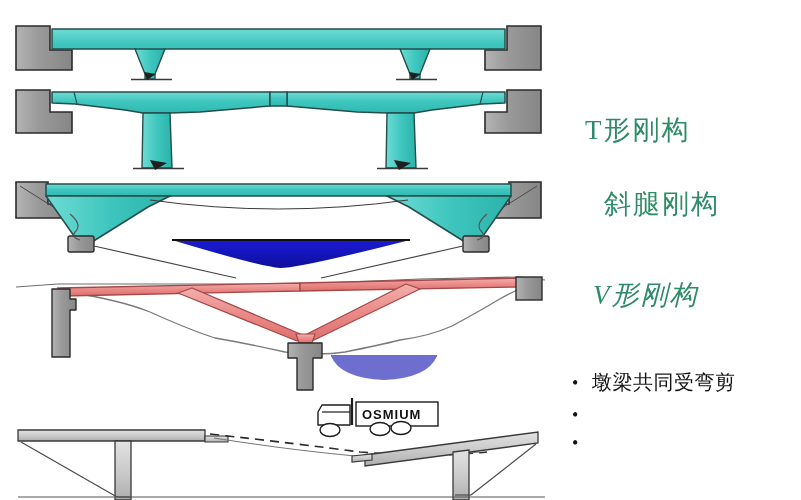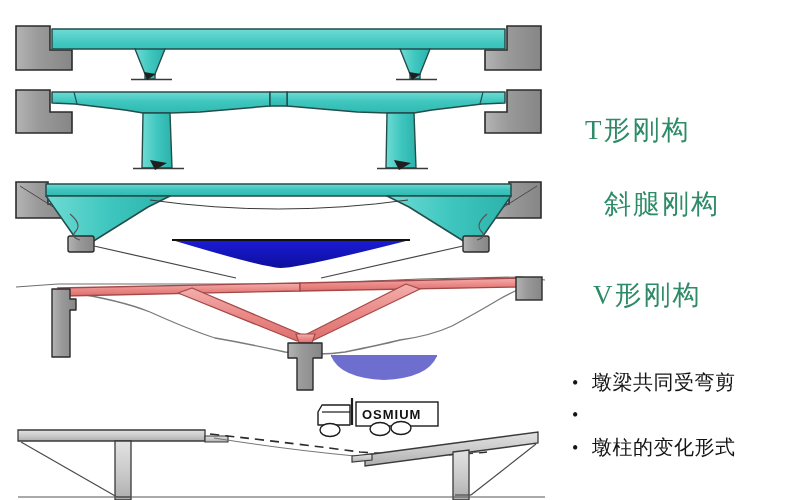--- a/index.html
+++ b/index.html
@@ -31,21 +31,21 @@
     color: #2E8B68;
     font-family: "Liberation Serif", serif;
     font-size: 27px;
     font-weight: 400;
     letter-spacing: 2px;
     white-space: nowrap;
   }
   #label-portal   { left: 585px; top: 29px; }
   #label-tframe   { left: 585px; top: 112px; }
   #label-slant    { left: 580px; top: 186px; margin-left: 24px; }
-  #label-vframe   { left: 593px; top: 277px; }
+  #label-vframe   { left: 593px; top: 277px; font-style: italic; }
 
   #bullet-list {
     position: absolute;
     left: 572px;
     top: 369px;
     width: 225px;
     margin: 0;
     padding: 0;
     list-style: none;
   }
@@ -260,17 +260,16 @@
   <ul id="bullet-list">
     <li>
       <span class="dot">•</span>
       <span class="txt">墩梁共同受弯剪</span>
     </li>
     <li>
       <span class="dot">•</span>
     </li>
     <li>
       <span class="dot">•</span>
-      <span class="txt">墩柱的变化形式</span>
     </li>
   </ul>
 
 </div>
 
 </body></html>

